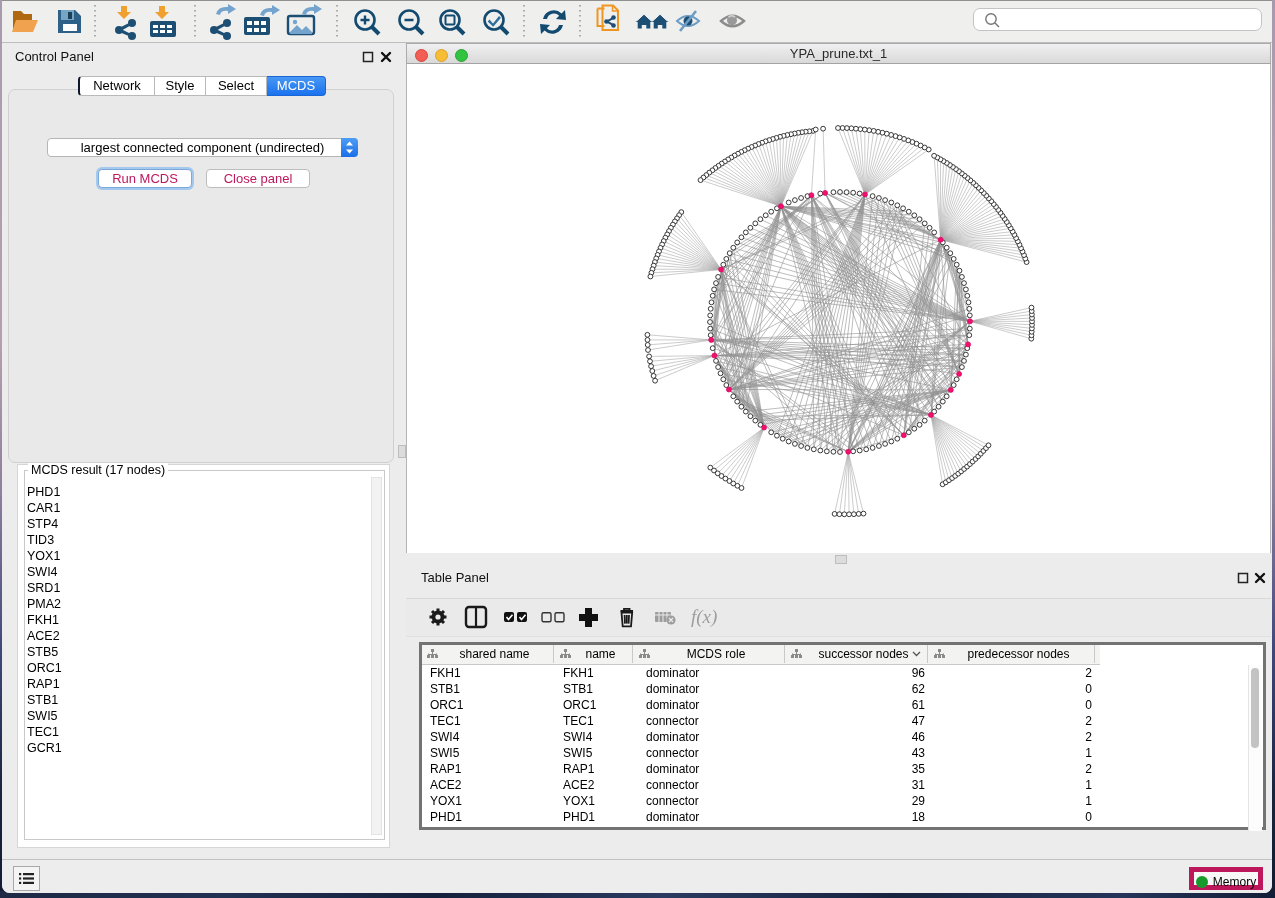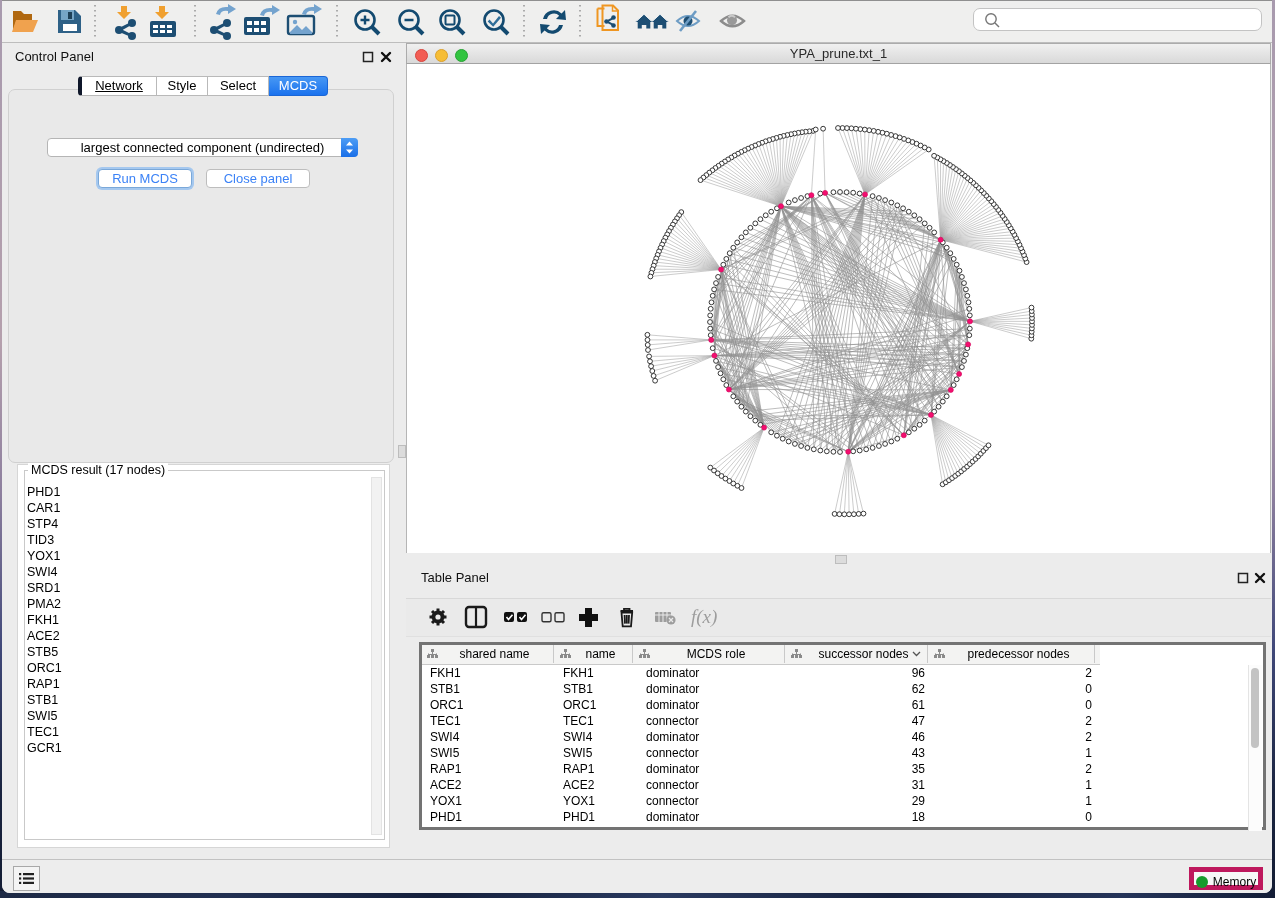--- a/index.html
+++ b/index.html
@@ -15,30 +15,30 @@
 #search{position:absolute;left:971px;top:7px;width:289px;height:23px;background:#fff;
   border:1px solid #c3c3c3;border-radius:7px;box-sizing:border-box;}
 
 #cpanel{position:absolute;left:0;top:42px;width:396px;height:816px;background:#ececec;}
 #cp-title{position:absolute;left:13px;top:6px;font-size:13px;color:#111;}
 #cp-box{position:absolute;left:6px;top:46px;width:384px;height:372px;background:#e9e9e9;
   border:1px solid #d0d0d0;border-radius:7px;}
 .tabrow{position:absolute;display:flex;}
 .tab{height:18px;line-height:18px;font-size:13px;text-align:center;background:#fff;
   border:1px solid #b9b9b9;border-left:none;color:#000;padding:0;}
-.tab.first{border-left:4px solid #0f172a;border-radius:4px 0 0 4px;text-decoration:underline;}
+.tab.first{border-left:2px solid #0f172a;border-radius:4px 0 0 4px;}
 .tab.last{border-radius:0 4px 4px 0;}
 .tab.sel{background:linear-gradient(180deg,#4798f4 0%,#1a72ee 100%);color:#fff;border-color:#1a66d6;}
 #opt-label{position:absolute;left:0;top:72px;width:396px;text-align:center;font-size:13px;color:#000;}
 #dropdown{position:absolute;left:45px;top:95px;width:311px;height:19px;background:#fff;
   border:1px solid #b5b5b5;border-radius:4px;box-sizing:border-box;font-size:13px;line-height:17px;text-align:center;color:#000;}
 #dd-btn{position:absolute;right:-1px;top:-1px;width:17px;height:19px;border-radius:0 4px 4px 0;
   background:linear-gradient(180deg,#4d9df5 0%,#1a6fe8 100%);}
 .btn{position:absolute;height:19px;background:#fff;border:1px solid #bdbdbd;border-radius:4px;
-  box-sizing:border-box;font-size:13px;text-align:center;line-height:17px;color:#3b82f6;}
+  box-sizing:border-box;font-size:13px;text-align:center;line-height:17px;color:#be185d;}
 #run-btn{left:96px;top:126px;width:94px;box-shadow:0 0 0 2px #a5c8ef;border-color:#7aa8d9;}
 #close-btn{left:204px;top:126px;width:104px;}
 #mcds-panel{position:absolute;left:15px;top:421px;width:371px;height:382px;background:#fff;border:1px solid #d6d6d6;}
 #mcds-fieldset{position:absolute;left:6px;top:5px;width:359px;height:368px;
   border:1px solid #c9c9c9;}
 #mcds-label{position:absolute;left:3px;top:-8px;background:#fff;padding:0 3px;font-size:12.5px;color:#000;}
 #mcds-list{position:absolute;left:2px;top:13px;font-size:12.5px;color:#000;line-height:16px;}
 #mcds-sb{position:absolute;right:2px;top:6px;width:9px;height:356px;background:#f2f2f2;border:1px solid #e3e3e3;}
 
 #vsplit{position:absolute;left:395px;top:42px;width:9px;height:816px;background:#ececec;}

